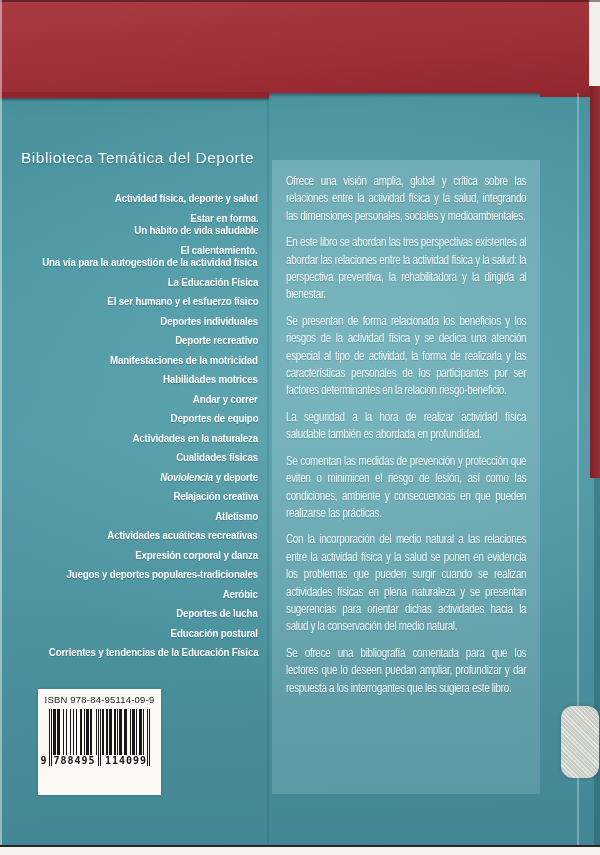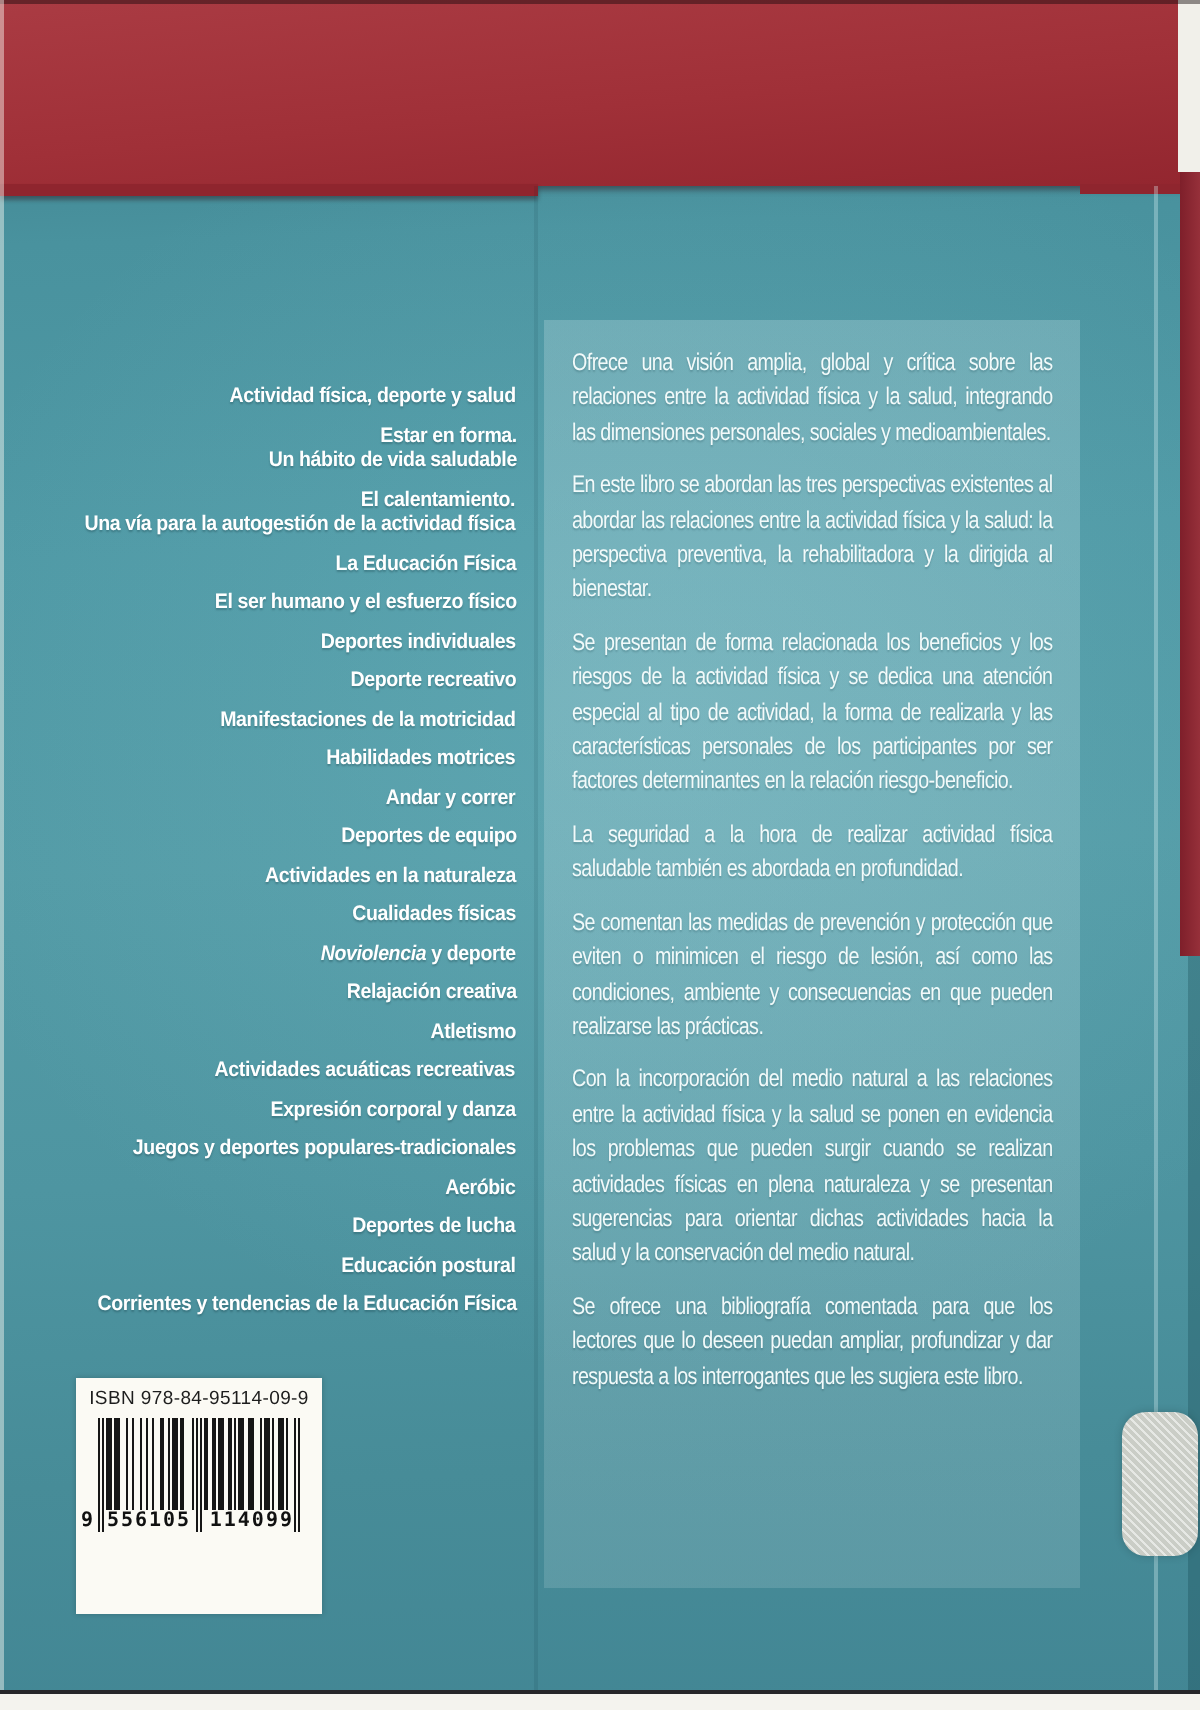--- a/index.html
+++ b/index.html
@@ -42,21 +42,21 @@
 
   
   .panel{position:absolute;left:272px;top:160px;width:268px;height:634px;
     box-sizing:border-box;padding:13px 14px;
     background:linear-gradient(180deg,rgba(228,244,246,0.22),rgba(228,244,246,0.15));}
   .syn-p{width:293px;transform:scaleX(0.82);transform-origin:0 0;
     margin:0 0 9px 0;font-size:12px;letter-spacing:-0.35px;line-height:17.4px;
     color:#f2fafa;text-align:justify;text-shadow:0 1px 1px rgba(0,40,50,0.2);}
 
   
-  .isbn-box{position:absolute;left:38px;top:689px;width:123px;height:118px;background:#fbfaf4;
+  .isbn-box{position:absolute;left:38px;top:689px;width:123px;height:106px;background:#fbfaf4;
     box-shadow:0 0 3px rgba(0,0,0,0.2);}
   .isbn-label{position:absolute;left:0;top:5px;width:100%;text-align:center;
     font-size:9.5px;letter-spacing:0.2px;color:#1d1d1d;}
   .barcode{position:absolute;left:11px;top:20px;width:101px;height:57px;}
   .bar{position:absolute;top:0;height:46px;background:#161616;}
   .bar.guard{height:57px;}
   .bd{position:absolute;top:46px;height:11px;line-height:12px;text-align:center;
     font-family:"DejaVu Sans Mono",monospace;font-weight:700;font-size:10px;
     letter-spacing:1px;color:#111;}
   .bd-lead{left:-10px;width:9px;letter-spacing:0;}
@@ -84,20 +84,21 @@
 
   <div class="red-band"></div>
   <div class="red-step-left"></div>
   <div class="red-step-right"></div>
   <div class="page-corner"></div>
   <div class="spine-strip"></div>
   <div class="spine-shadow"></div>
   <div class="crease-line"></div>
   <div class="fold-line"></div>
 
+  <h1 class="title">Biblioteca Temática del Deporte</h1>
 
   <div class="series-list">
       <div class="series-item">
         <div class="series-line">Actividad física, deporte y salud</div>
       </div>
       <div class="series-item">
         <div class="series-line">Estar en forma.</div>
         <div class="series-line">Un hábito de vida saludable</div>
       </div>
       <div class="series-item">
@@ -173,21 +174,21 @@
       <p class="syn-p">La seguridad a la hora de realizar actividad física saludable también es abordada en profundidad.</p>
       <p class="syn-p">Se comentan las medidas de prevención y protección que eviten o minimicen el riesgo de lesión, así como las condiciones, ambiente y consecuencias en que pueden realizarse las prácticas.</p>
       <p class="syn-p">Con la incorporación del medio natural a las relaciones entre la actividad física y la salud se ponen en evidencia los problemas que pueden surgir cuando se realizan actividades físicas en plena naturaleza y se presentan sugerencias para orientar dichas actividades hacia la salud y la conservación del medio natural.</p>
       <p class="syn-p">Se ofrece una bibliografía comentada para que los lectores que lo deseen puedan ampliar, profundizar y dar respuesta a los interrogantes que les sugiera este libro.</p>
     </div>
 
   <div class="isbn-box">
     <div class="isbn-label">ISBN 978-84-95114-09-9</div>
     <div class="barcode">
       <span class="bd bd-lead">9</span>
-      <span class="bd bd-left">556105</span>
+      <span class="bd bd-left">788495</span>
       <span class="bd bd-right">114099</span>
     <div class="bar guard" style="left: 0px; width: 1.06px;"></div>
         <div class="bar guard" style="left: 2.12px; width: 1.06px;"></div>
         <div class="bar" style="left: 4.24px; width: 3.18px;"></div>
         <div class="bar" style="left: 8.48px; width: 2.12px;"></div>
         <div class="bar" style="left: 13.78px; width: 1.06px;"></div>
         <div class="bar" style="left: 16.96px; width: 1.06px;"></div>
         <div class="bar" style="left: 21.2px; width: 1.06px;"></div>
         <div class="bar" style="left: 24.38px; width: 1.06px;"></div>
         <div class="bar" style="left: 26.5px; width: 1.06px;"></div>

